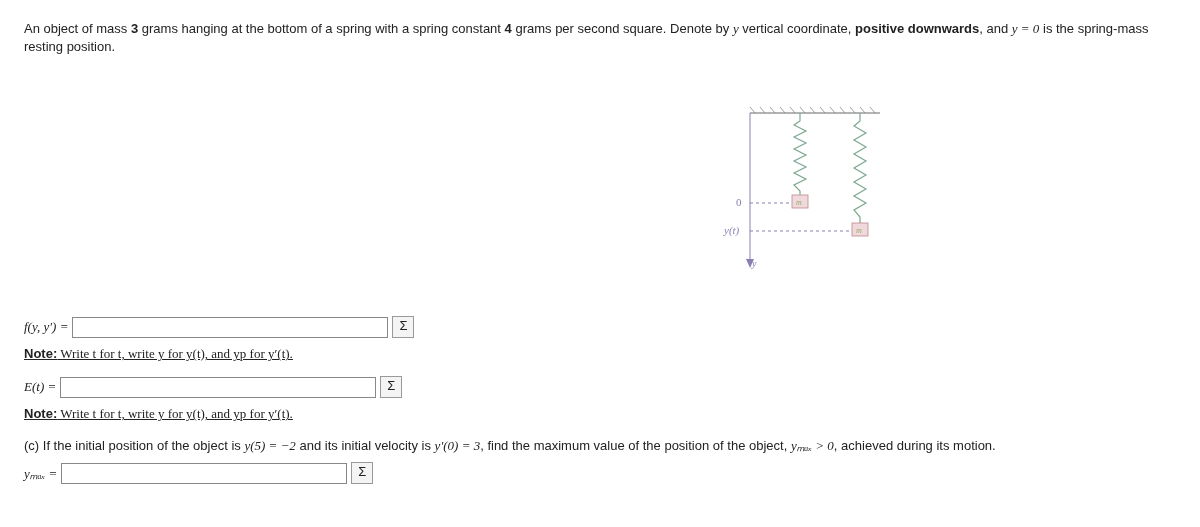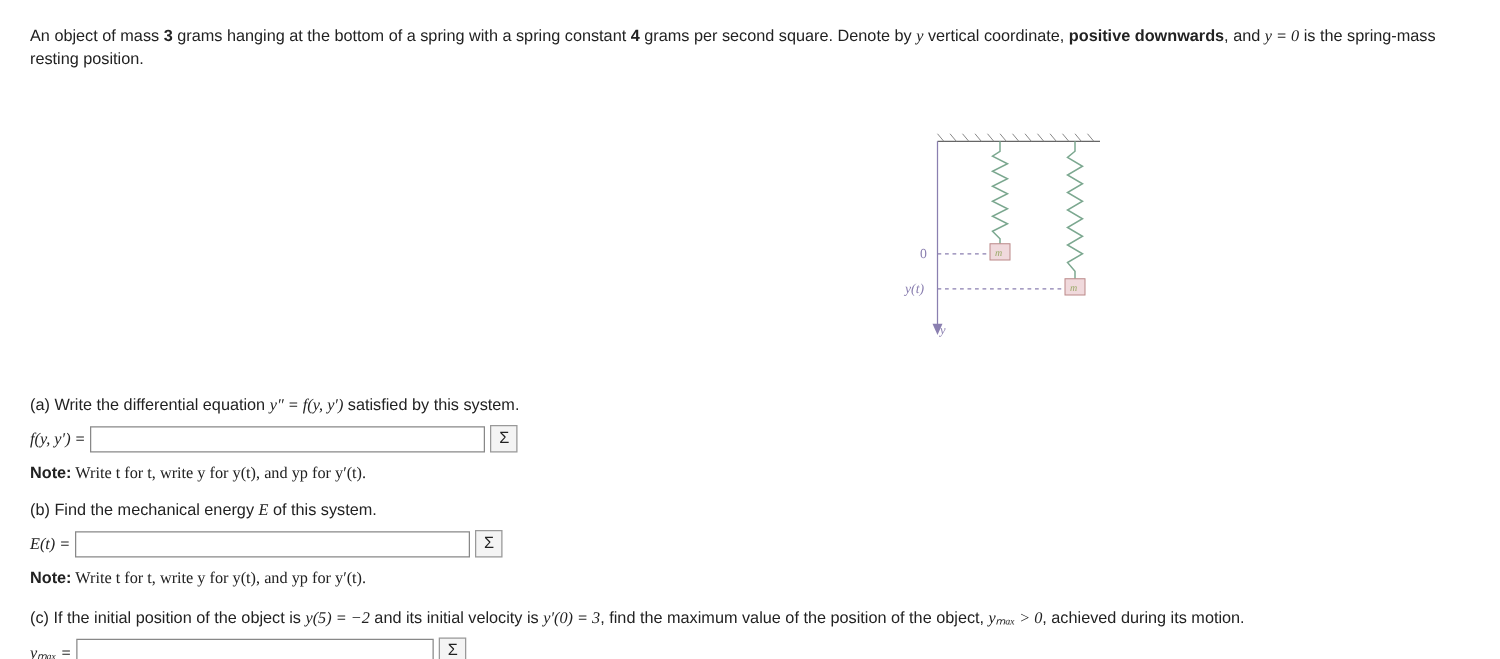--- a/index.html
+++ b/index.html
@@ -41,21 +41,21 @@
     width: 20px;
     height: 20px;
     border: 1px solid #999;
     background: #f4f4f4;
     font-size: 13px;
     line-height: 18px;
     text-align: center;
     cursor: pointer;
     user-select: none;
   }
-  .note { margin: 6px 0; }
+  .note { margin: 6px 0; text-decoration: underline; }
   .serif { font-family: "Times New Roman", Times, serif; }
   strong { font-weight: bold; }
 </style>
 </head>
 <body>
 
 <div class="intro">
   <span>An object of mass </span><strong>3</strong><span> grams hanging at the bottom of a spring with a spring constant </span><strong>4</strong><span> grams per second square. Denote by </span><span class="math-var serif">y</span><span> vertical coordinate, </span><strong>positive downwards</strong><span>, and </span><span class="math-var serif">y = 0</span><span> is the spring-mass resting position.</span>
 </div>
 
@@ -93,37 +93,31 @@
     <rect x="92" y="92" width="16" height="13" fill="#f0d9dc" stroke="#b88" stroke-width="0.8"></rect>
     <text x="96" y="102" font-size="8" fill="#9a6" font-style="italic" font-family="Times New Roman">m</text>
 
     <path d="M160 10 L160 18 L154 23 L166 30 L154 37 L166 44 L154 51 L166 58 L154 65 L166 72 L154 79 L166 86 L154 93 L166 100 L154 107 L160 114 L160 120" fill="none" stroke="#7ca890" stroke-width="1.2"></path>
     <rect x="152" y="120" width="16" height="13" fill="#f0d9dc" stroke="#b88" stroke-width="0.8"></rect>
     <text x="156" y="130" font-size="8" fill="#9a6" font-style="italic" font-family="Times New Roman">m</text>
   </svg>
 </div>
 
 <div class="question-block">
-  <div class="q-line">
-    <span>(a) Write the differential equation </span><span class="math-var serif">y″ = f(y, y′)</span><span> satisfied by this system.</span>
-  </div>
   <div class="input-row">
     <span class="math-var serif">f(y, y′) =</span>
     <input type="text" class="in-wide" style="">
     <span class="sigma-btn">Σ</span>
   </div>
   <div class="note">
     <strong>Note:</strong><span class="serif"> Write t for t, write y for y(t), and yp for y′(t).</span>
   </div>
 </div>
 
 <div class="question-block">
-  <div class="q-line">
-    <span>(b) Find the mechanical energy </span><span class="math-var serif">E</span><span> of this system.</span>
-  </div>
   <div class="input-row">
     <span class="math-var serif">E(t) =</span>
     <input type="text" class="in-wide" style="">
     <span class="sigma-btn">Σ</span>
   </div>
   <div class="note">
     <strong>Note:</strong><span class="serif"> Write t for t, write y for y(t), and yp for y′(t).</span>
   </div>
 </div>
 

